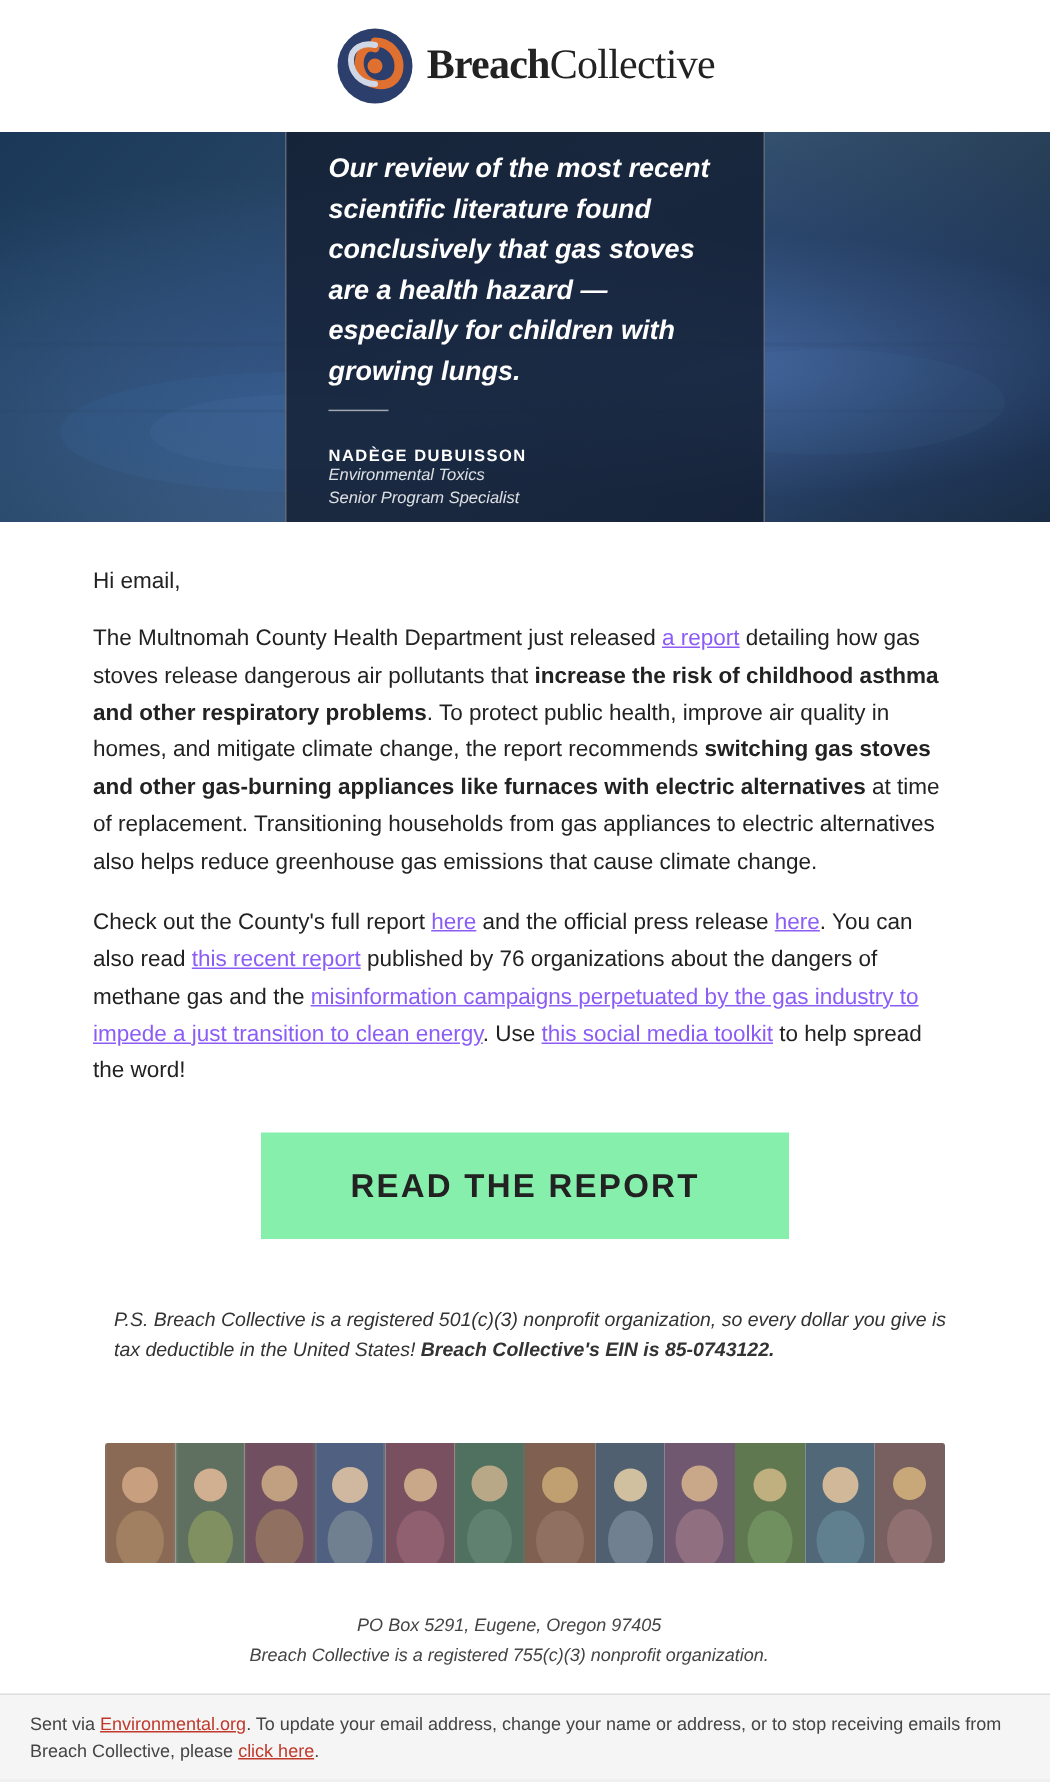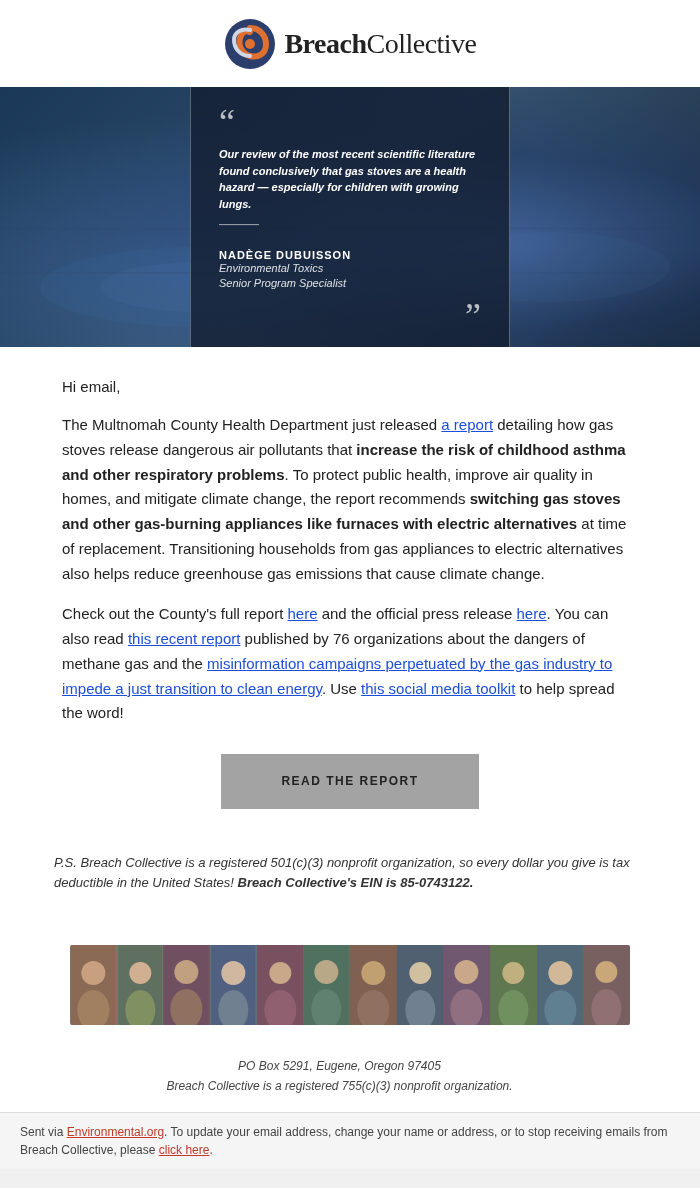--- a/index.html
+++ b/index.html
@@ -76,21 +76,21 @@
       text-align: left;
     }
     .big-quote-top {
       font-size: 36px;
       color: rgba(255,255,255,0.7);
       line-height: 1;
       margin-bottom: 6px;
       font-family: Georgia, serif;
     }
     .quote-text {
-      font-size: 11px;
+      font-size: 18px;
       font-weight: bold;
       font-style: italic;
       line-height: 1.5;
       color: #fff;
       margin-bottom: 12px;
     }
     .quote-divider {
       width: 40px;
       height: 1px;
       background: rgba(255,255,255,0.6);
@@ -127,44 +127,44 @@
     .greeting {
       font-size: 15px;
       margin-bottom: 14px;
     }
     .paragraph {
       font-size: 15px;
       margin-bottom: 16px;
       line-height: 1.65;
     }
     .paragraph a, .paragraph span.link {
-      color: #1d4ed8;
+      color: #8b5cf6;
       text-decoration: underline;
     }
     .bold { font-weight: bold; }
     .cta-container {
       text-align: center;
       margin: 28px 0 24px 0;
     }
     .cta-button {
       display: inline-block;
-      background: #a3a3a3;
+      background: #86efac;
       color: #222;
       font-weight: 900;
-      font-size: 12px;
+      font-size: 22px;
       letter-spacing: 1.5px;
       text-transform: uppercase;
       padding: 18px 60px;
       border: none;
       cursor: pointer;
       text-decoration: none;
       font-family: Arial, sans-serif;
     }
     .ps-section {
-      padding: 0 62px 20px 54px;
+      padding: 0 62px 20px 76px;
     }
     .ps-text {
       font-size: 13px;
       font-style: italic;
       color: #333;
       line-height: 1.55;
     }
     .ps-text strong {
       font-weight: bold;
       font-style: italic;

